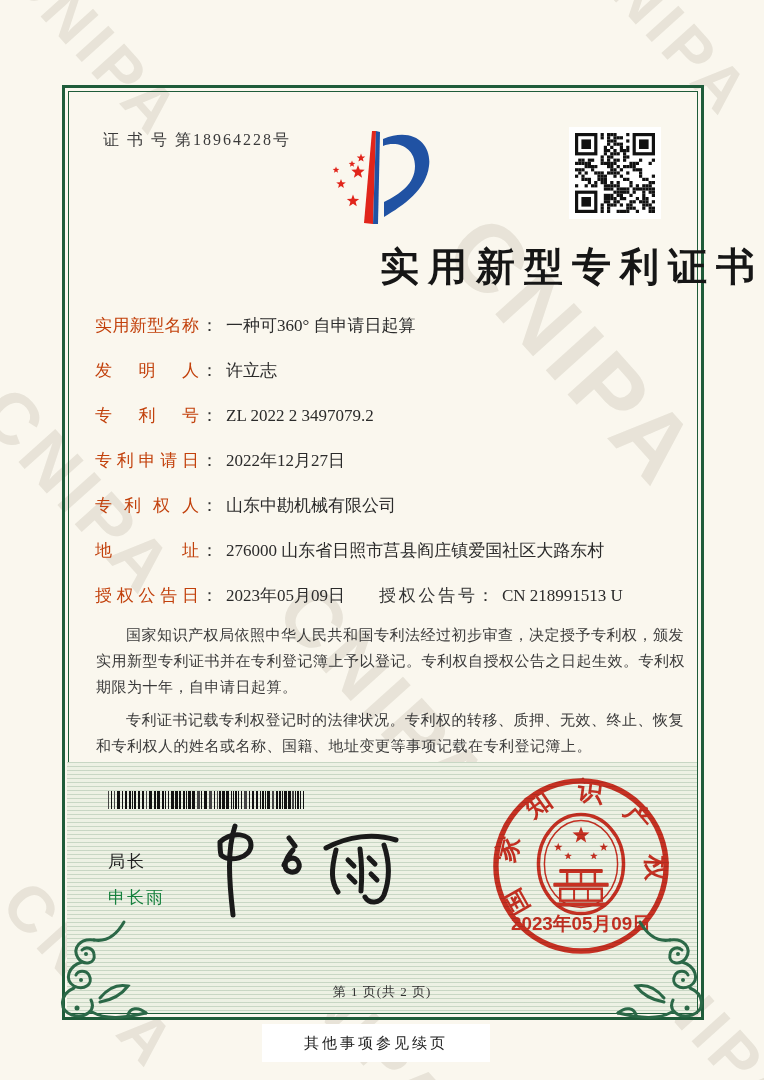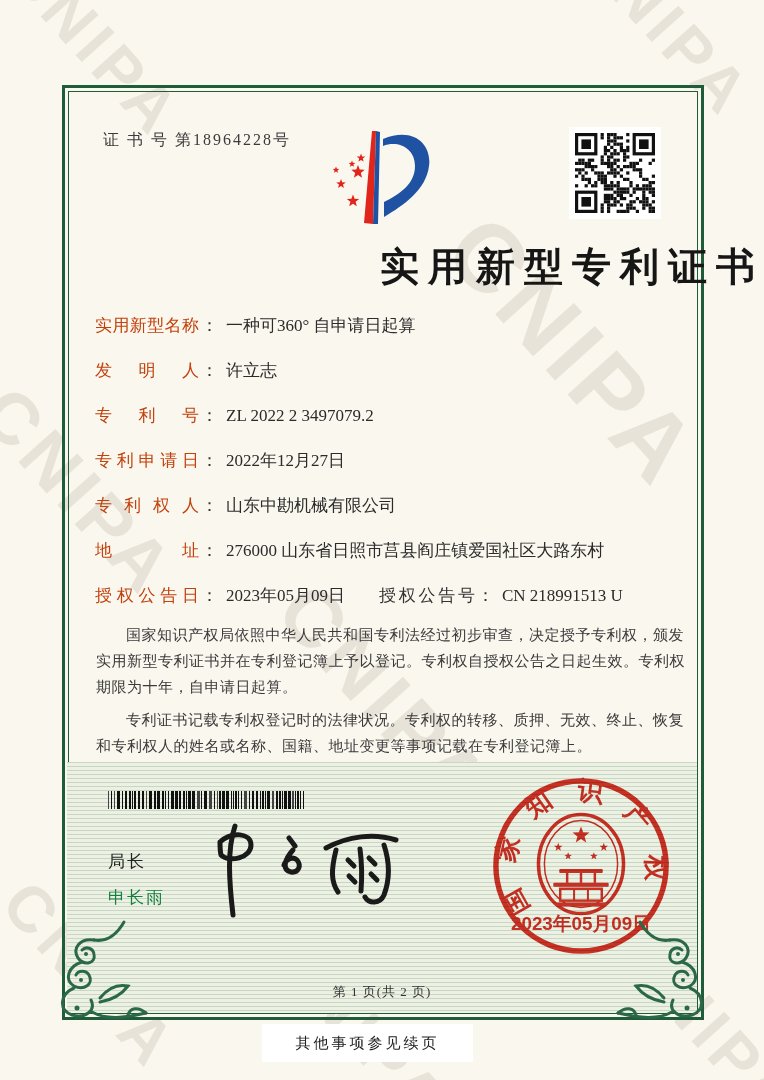--- a/index.html
+++ b/index.html
@@ -59,21 +59,21 @@
   .sig-name{position:absolute;left:108px;top:886px;font-size:17px;color:#15803d;
             letter-spacing:2px;font-family:"Liberation Sans","DejaVu Sans",sans-serif;}
   .signature{position:absolute;left:196px;top:818px;width:218px;height:104px;}
 
   .seal{position:absolute;left:487px;top:772px;width:188px;height:188px;
         mix-blend-mode:multiply;opacity:0.95;}
 
   .pagenum{position:absolute;left:0;top:983px;width:764px;text-align:center;
            font-size:13px;color:#333;letter-spacing:1px;}
 
-  .footnote-box{position:absolute;left:262px;top:1024px;width:211px;height:38px;
+  .footnote-box{position:absolute;left:262px;top:1024px;width:228px;height:38px;
            background:#ffffff;display:flex;align-items:center;justify-content:center;}
   .footnote{font-size:15px;color:#222;letter-spacing:3px;}
 
   .flourish{position:absolute;width:106px;height:112px;}
   .flourish.fl-left{left:48px;top:918px;}
   .flourish.fl-right{left:610px;top:918px;transform:scaleX(-1);}
 </style>
 </head>
 <body>
 

